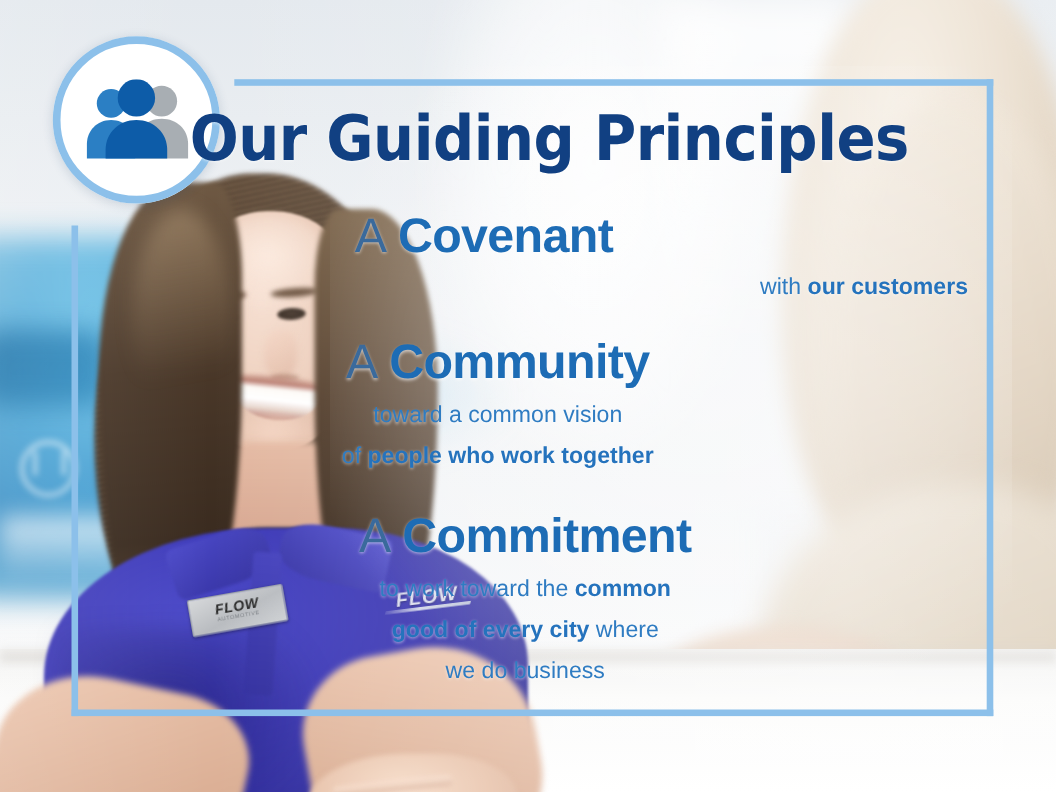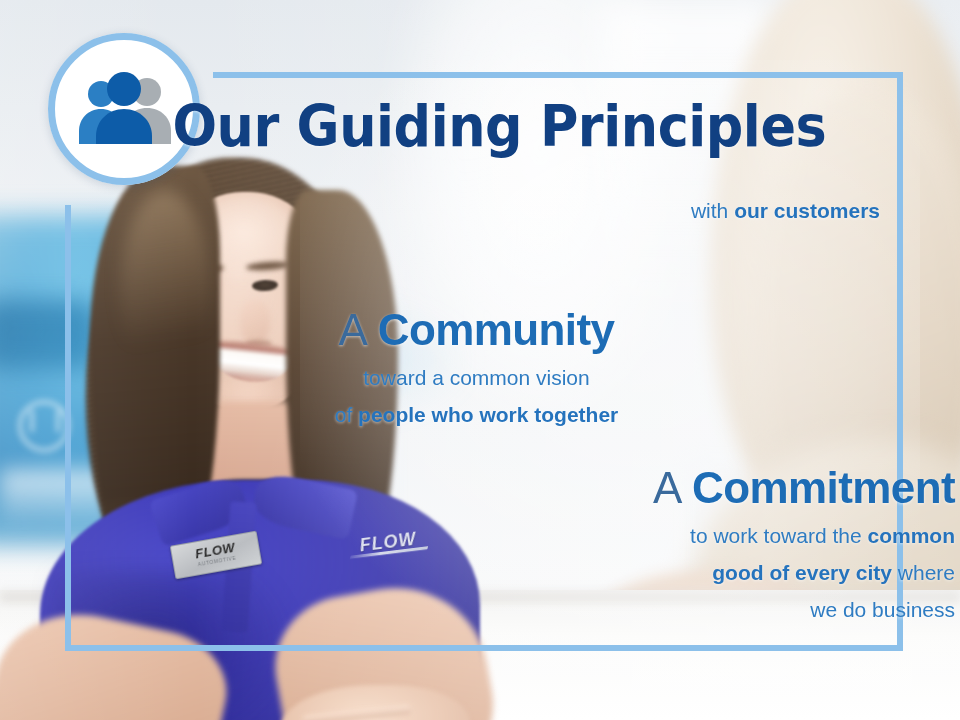--- a/index.html
+++ b/index.html
@@ -373,23 +373,23 @@
   .p-sub{
     font-family:"Liberation Sans","DejaVu Sans",sans-serif;
     font-size:21px;line-height:29px;color:#2f7cc2;font-weight:400;
     white-space:nowrap;
     text-shadow:0 1px 3px rgba(255,255,255,.6);
   }
   .p-sub b{font-weight:bold;color:#2573bd;}
 
   .p1{left:0;top:190px;width:880px;text-align:center;}
   .p1 .p-sub{margin-top:6px;}
-  .p2{left:0;top:305px;width:905px;text-align:center;margin-left:24px;}
+  .p2{left:0;top:305px;width:905px;text-align:center;}
   .p2 .p-sub{margin-top:8px;}
-  .p3{left:0;top:463px;width:955px;text-align:right;}
+  .p3{left:0;top:463px;width:955px;text-align:center;}
   .p3 .p-sub{margin-top:8px;}
 </style>
 </head>
 <body>
 
 <div class="stage">
 
   <div class="photo">
     <div class="bg-room"></div>
     <div class="pillar p1"></div>
@@ -484,20 +484,24 @@
         <path d="M53 37c-16 0-28 12-28 27v8h56v-8c0-15-12-27-28-27z"></path>
       </g>
     </svg>
   </div>
 
   <div class="content">
 
     <div class="title" style="color: rgb(17, 64, 130);">Our Guiding Principles</div>
 
     <div class="principle p1">
+      <div class="p-head">
+        <span class="a" style="color: rgb(58, 106, 156);">A</span>
+        <span class="word" style="color: rgb(29, 108, 181);">Covenant</span>
+      </div>
       <div class="p-sub" style="color: rgb(47, 124, 194); text-align: right;">
         <span>with </span><b>our customers</b>
       </div>
     </div>
 
     <div class="principle p2">
       <div class="p-head">
         <span class="a" style="color: rgb(58, 106, 156);">A</span>
         <span class="word" style="color: rgb(29, 108, 181);">Community</span>
       </div>

